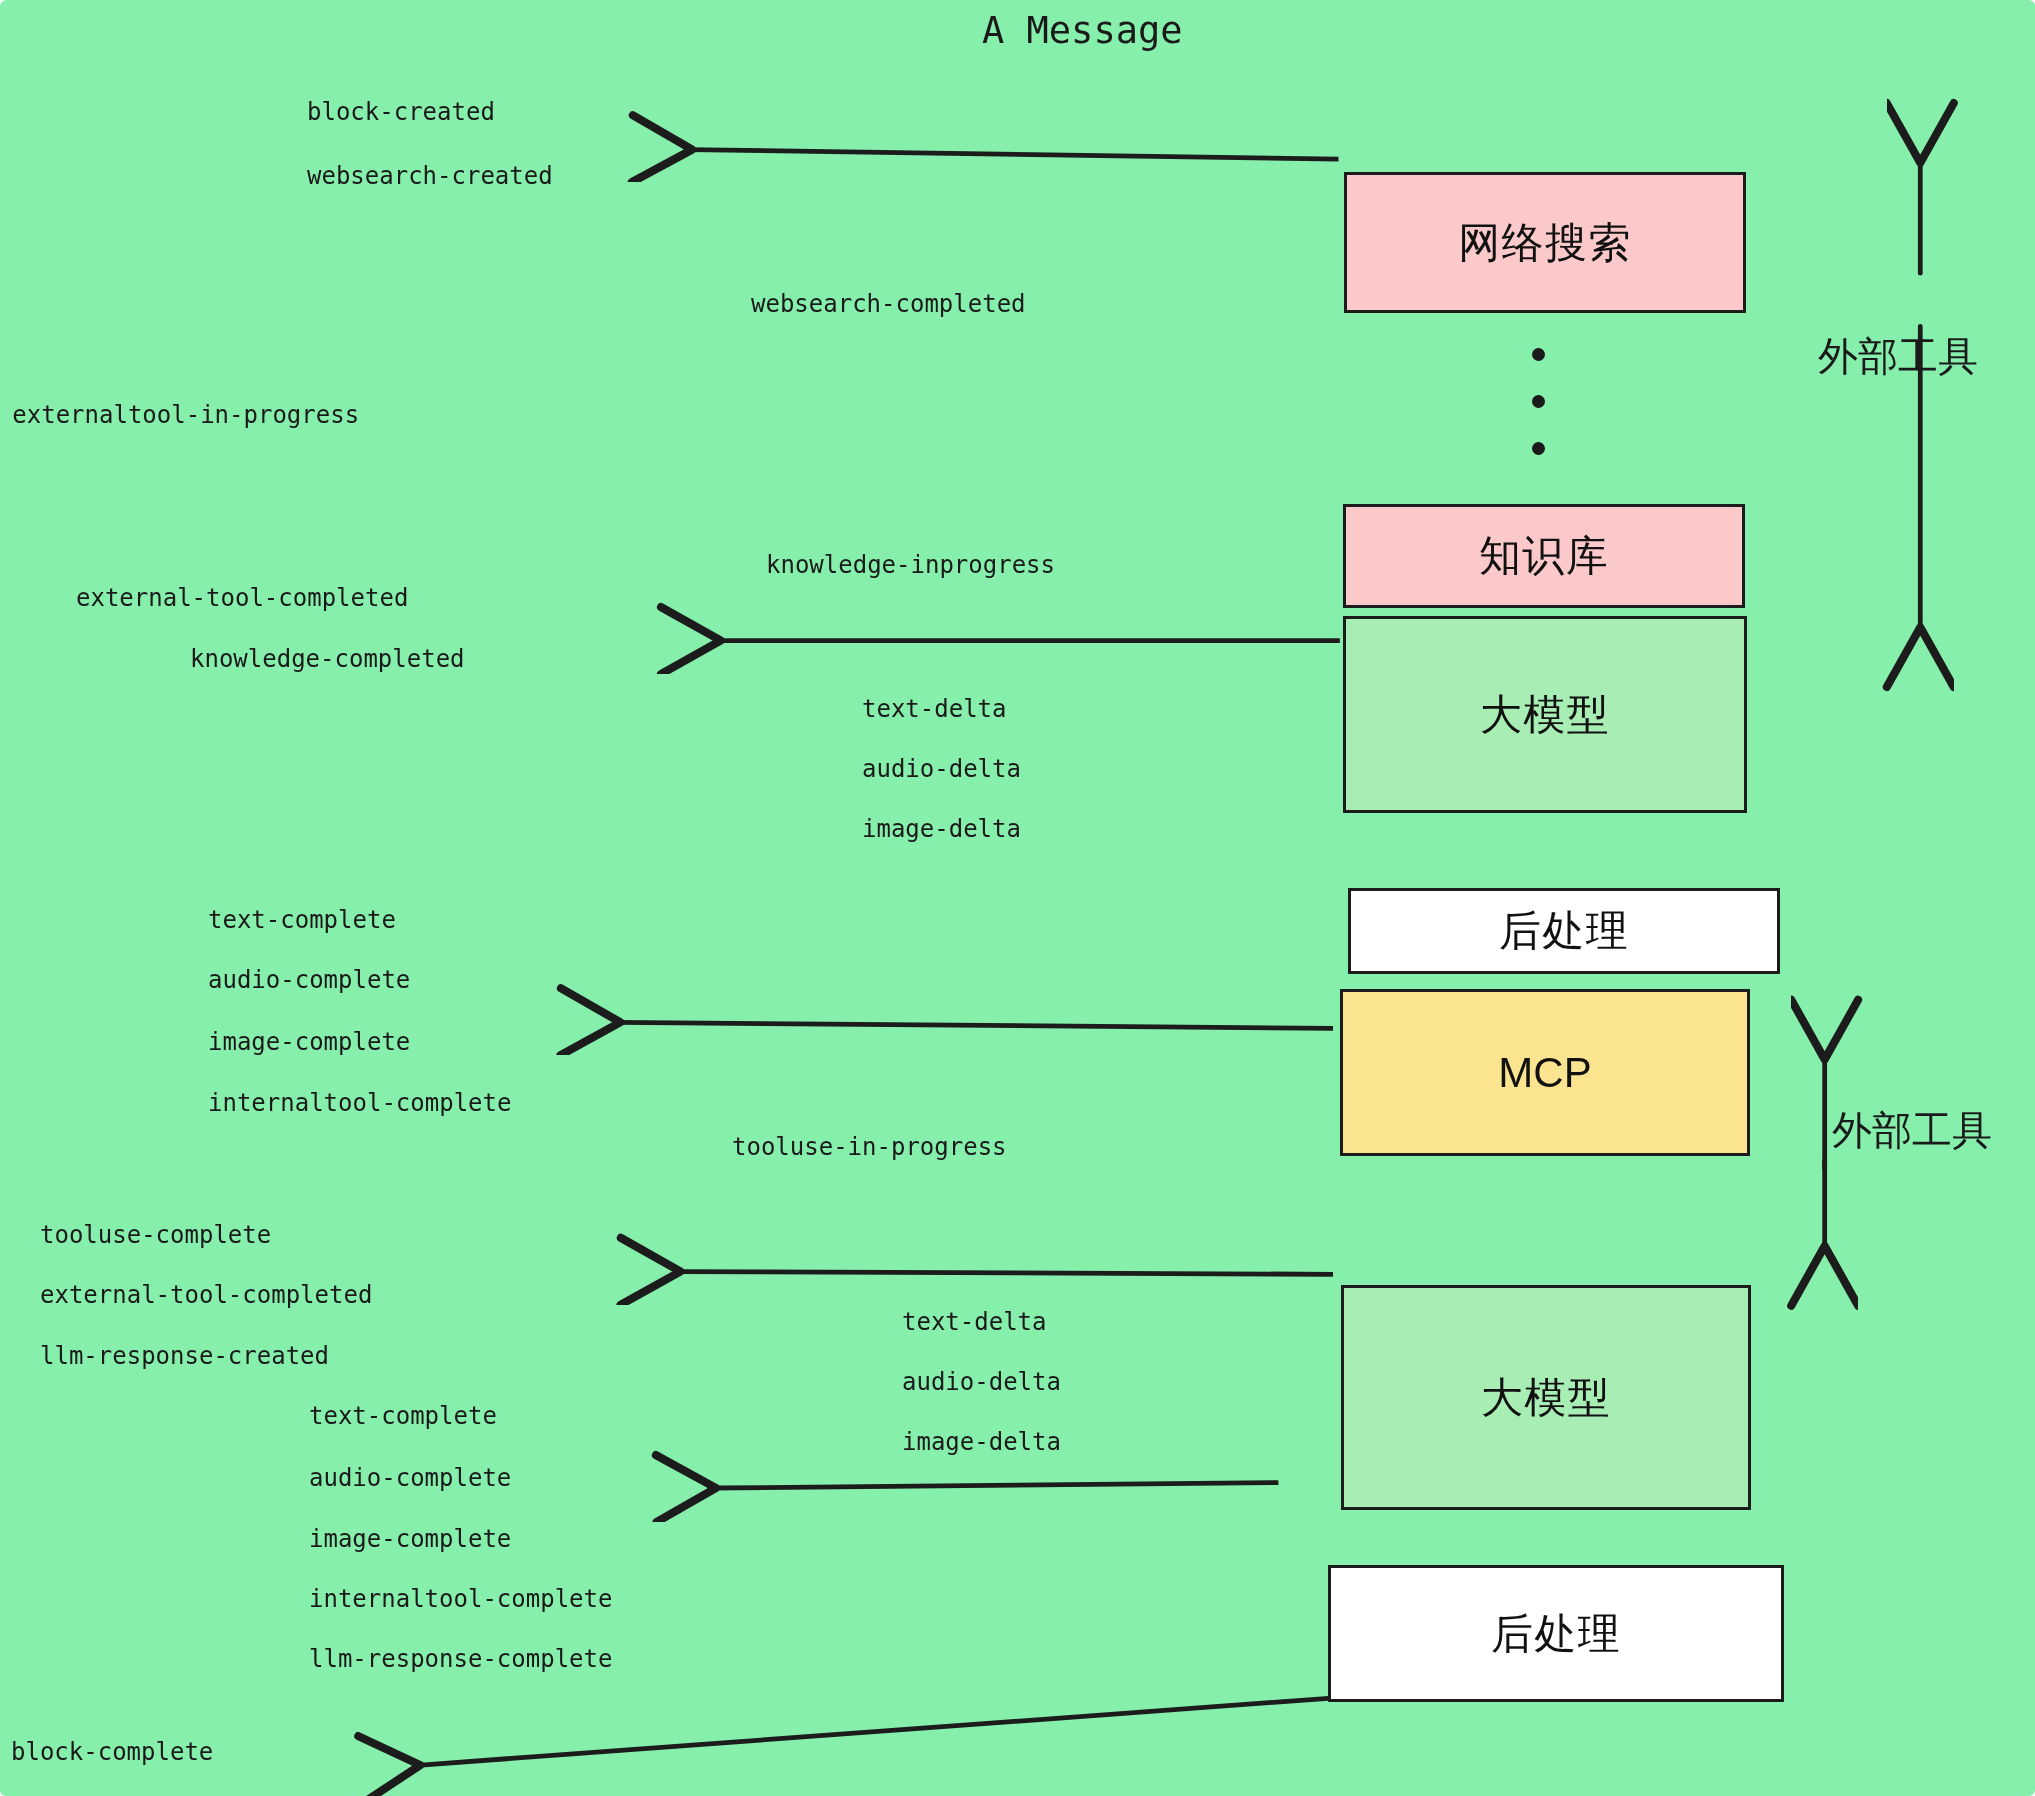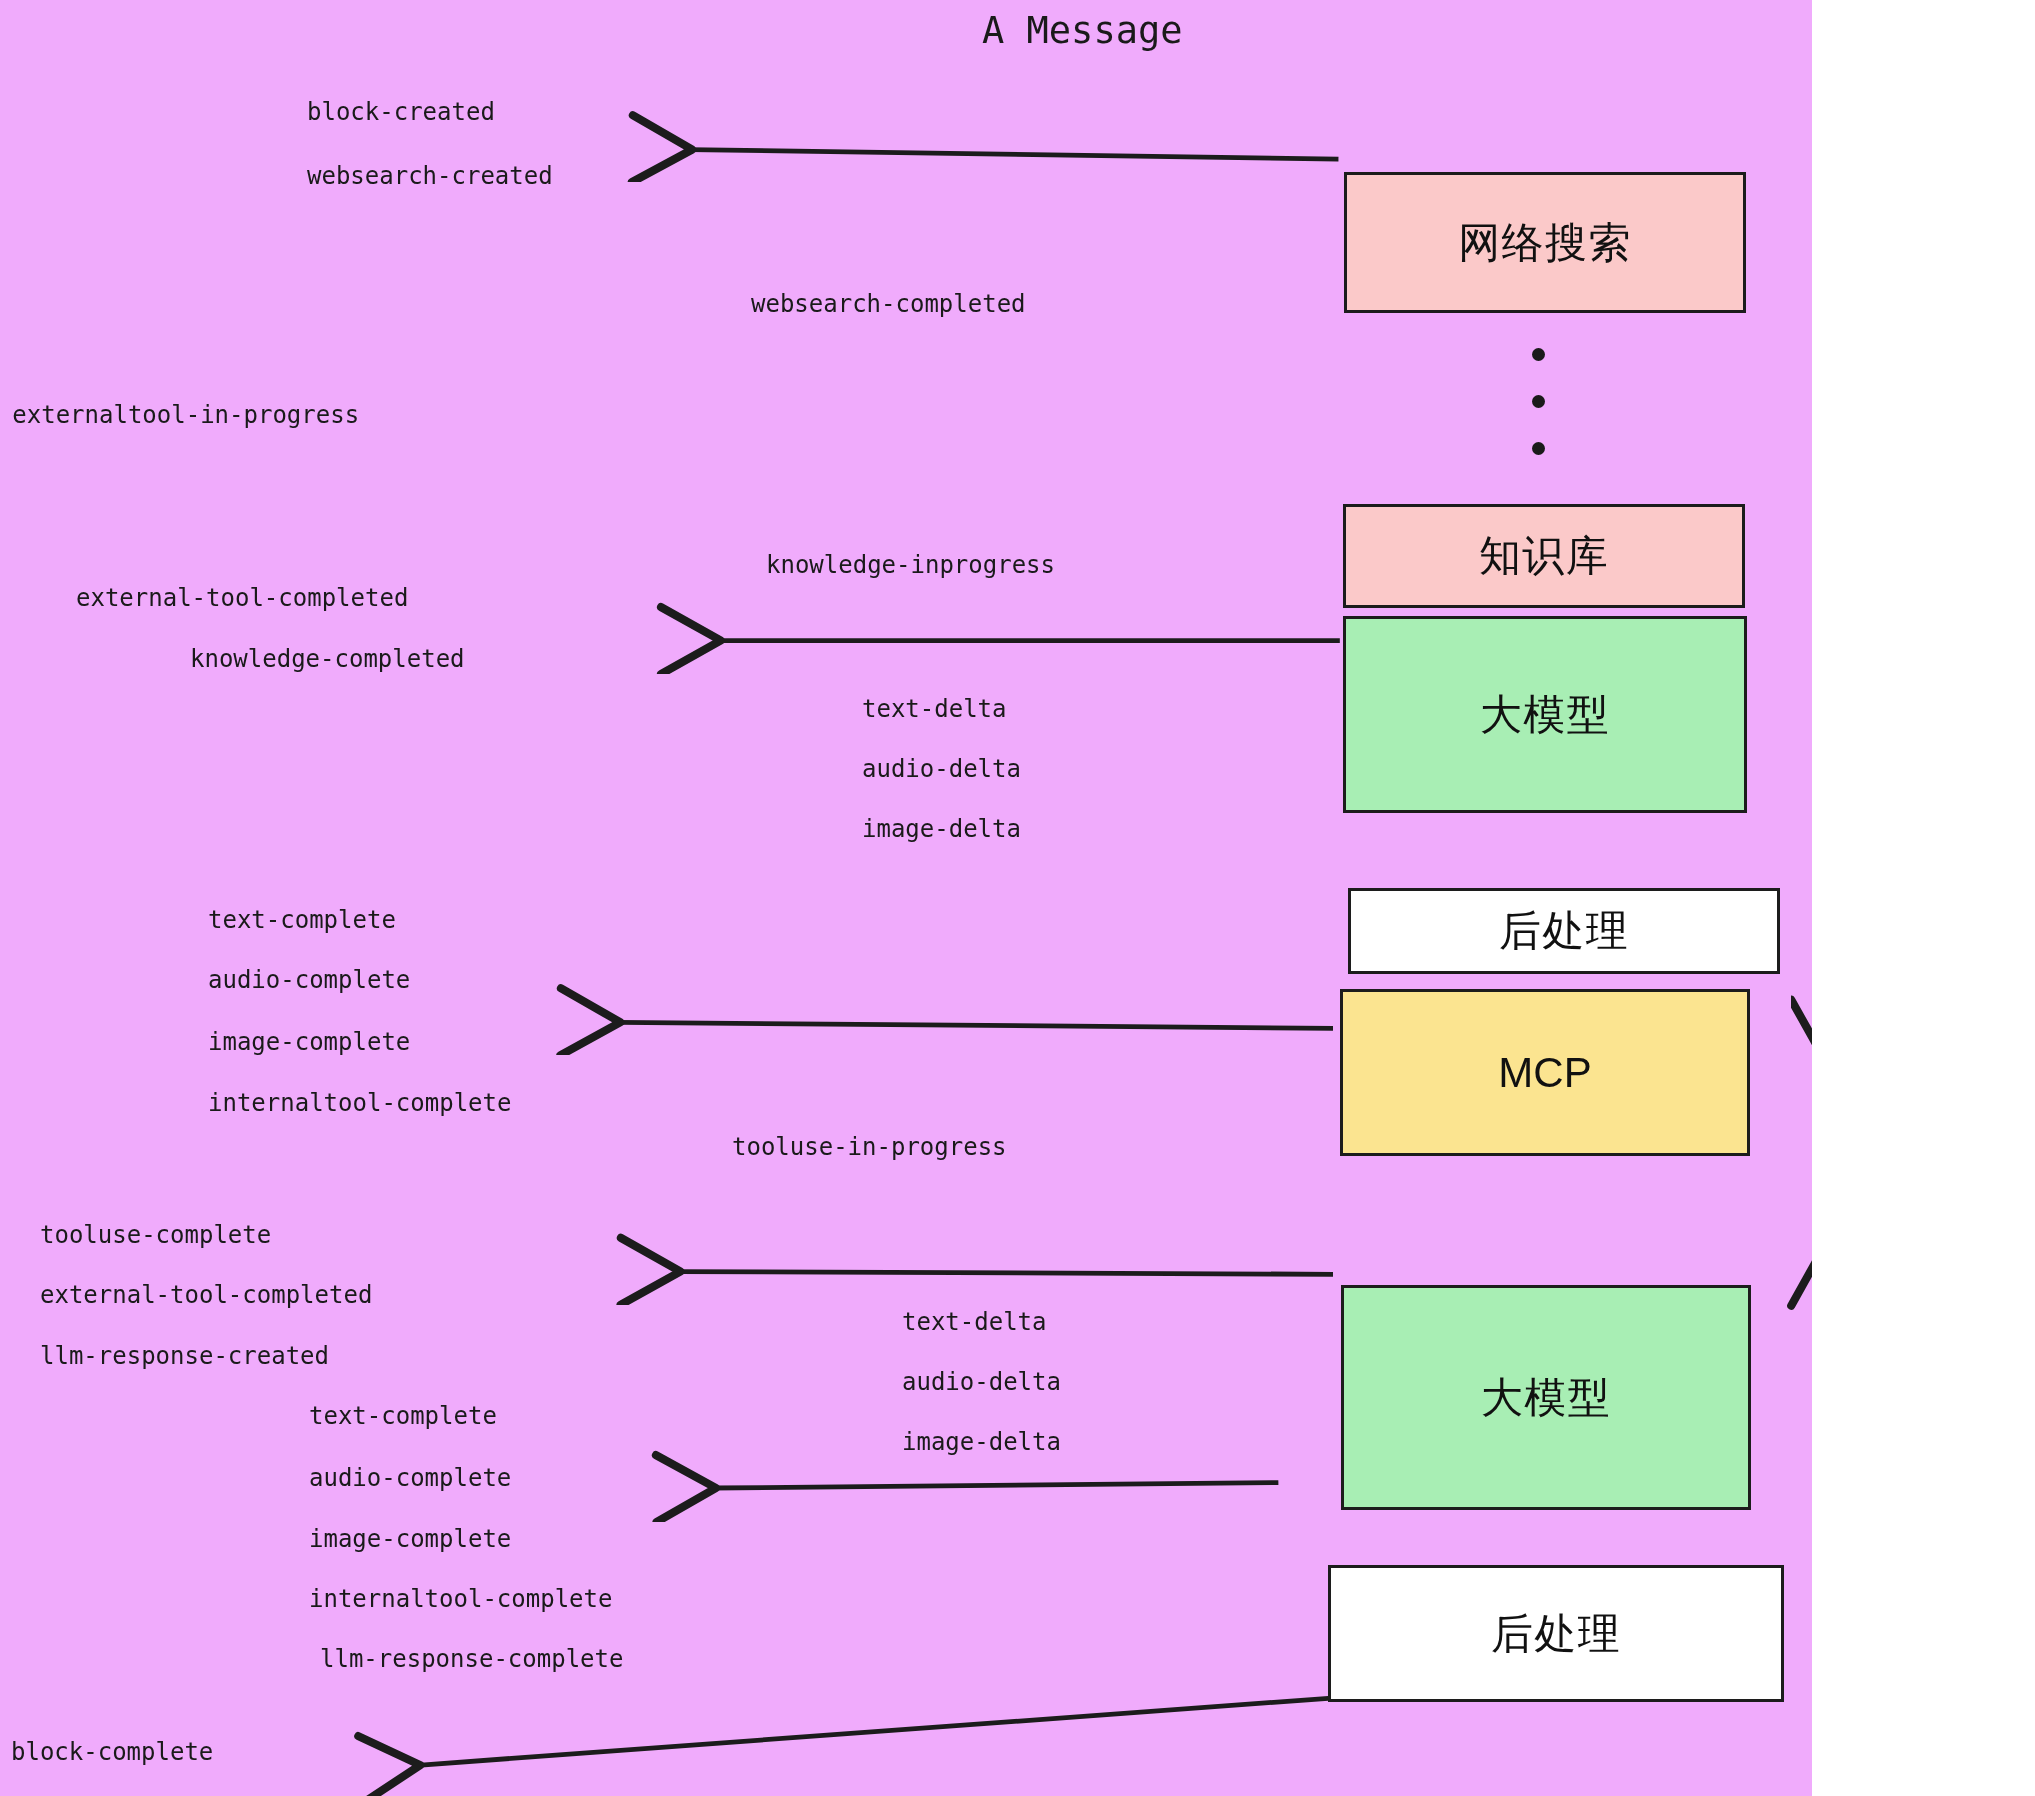--- a/index.html
+++ b/index.html
@@ -1,22 +1,23 @@
 <!DOCTYPE html>
 <html style="font-size:11px"><head>
 <meta charset="utf-8">
 <style>
   html,body{margin:0;padding:0;background:#fff;}
   #stage{
     position:relative;
-    width:1812px;
+    width:2035px;
     height:1796px;
-    background:#f0abfc;
+    background:#86efac;
     font-family:"DejaVu Sans Mono","Liberation Mono",monospace;
     overflow:hidden;
+    border-radius:6px;
   }
   .evt{
     position:absolute;
     white-space:nowrap;
     color:#1a1a1a;
     font-family:"DejaVu Sans Mono","Liberation Mono",monospace;
     font-size:24px;
     line-height:1;
     letter-spacing:0px;
   }
@@ -161,17 +162,17 @@
   <div class="evt" style="left:40px;top:1344px;">llm-response-created</div>
   <div class="evt" style="left:309px;top:1404px;">text-complete</div>
 
   <div class="evt" style="left:902px;top:1310px;">text-delta</div>
   <div class="evt" style="left:902px;top:1370px;">audio-delta</div>
   <div class="evt" style="left:902px;top:1430px;">image-delta</div>
 
   <div class="evt" style="left:309px;top:1466px;">audio-complete</div>
   <div class="evt" style="left:309px;top:1527px;">image-complete</div>
   <div class="evt" style="left:309px;top:1587px;">internaltool-complete</div>
-  <div class="evt" style="left:320px;top:1647px;">llm-response-complete</div>
+  <div class="evt" style="left:309px;top:1647px;">llm-response-complete</div>
   <div class="evt" style="left:11px;top:1740px;">block-complete</div>
 
 </div>
 
 
 </body></html>

